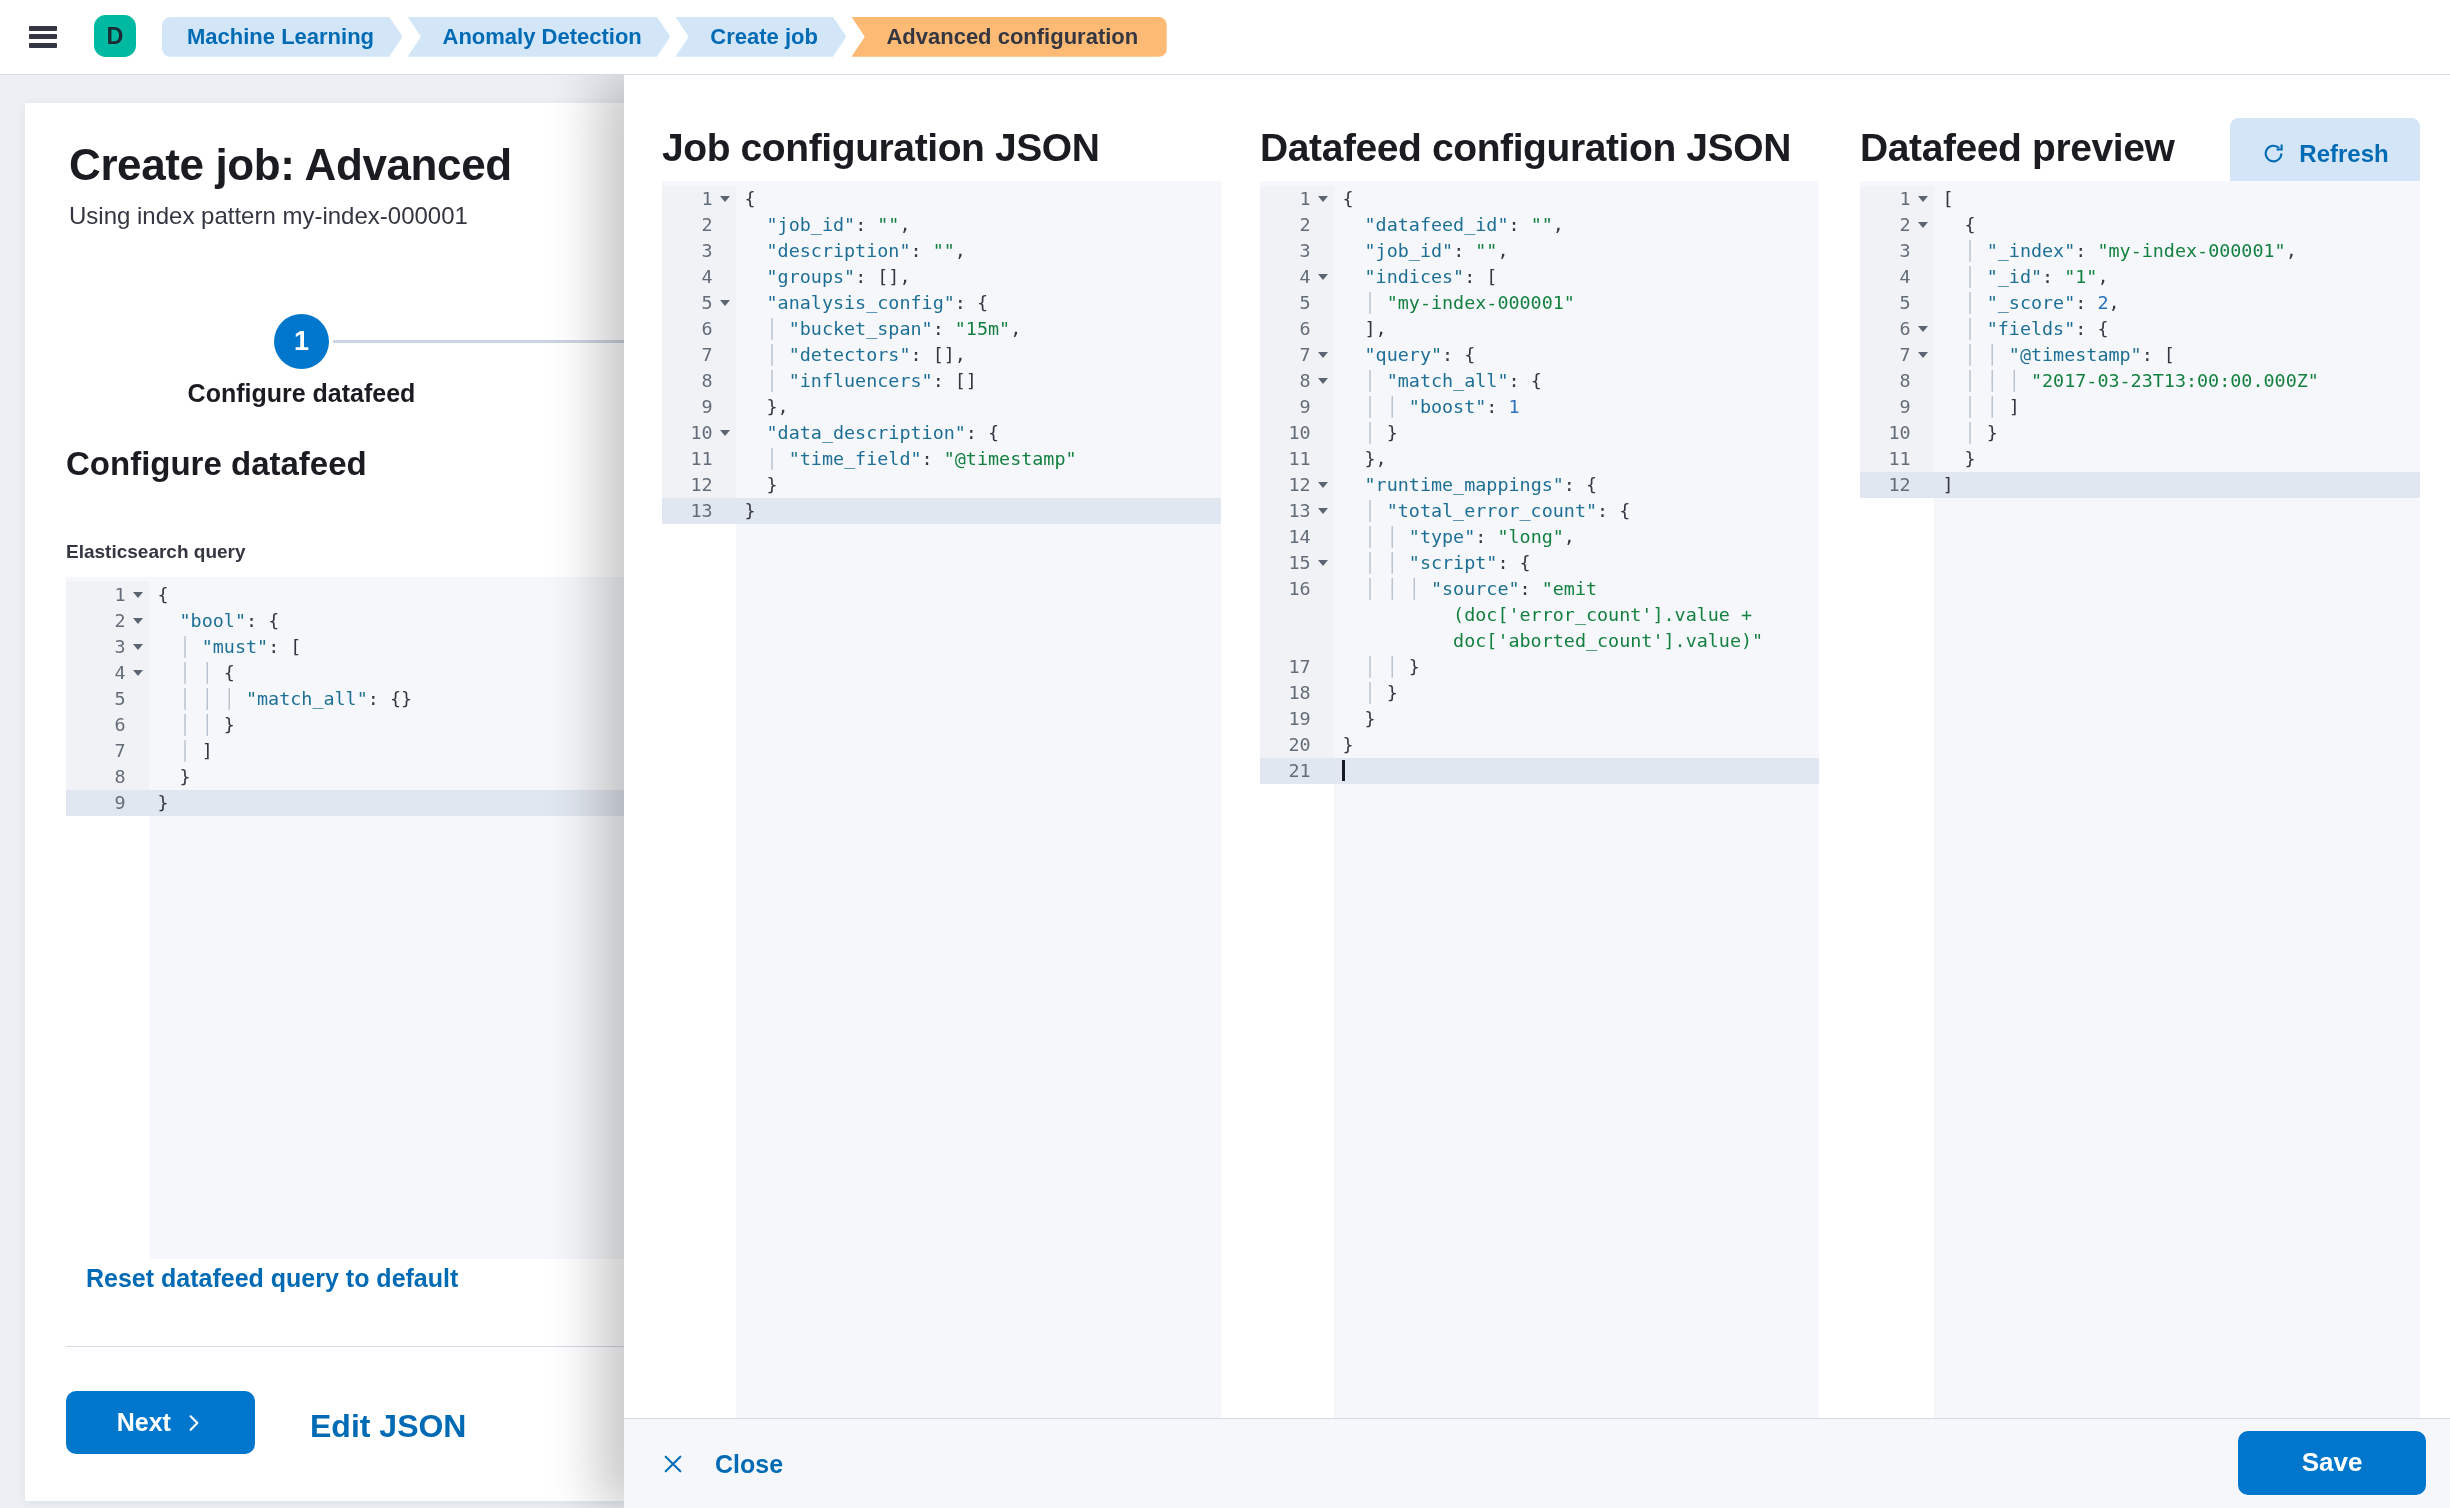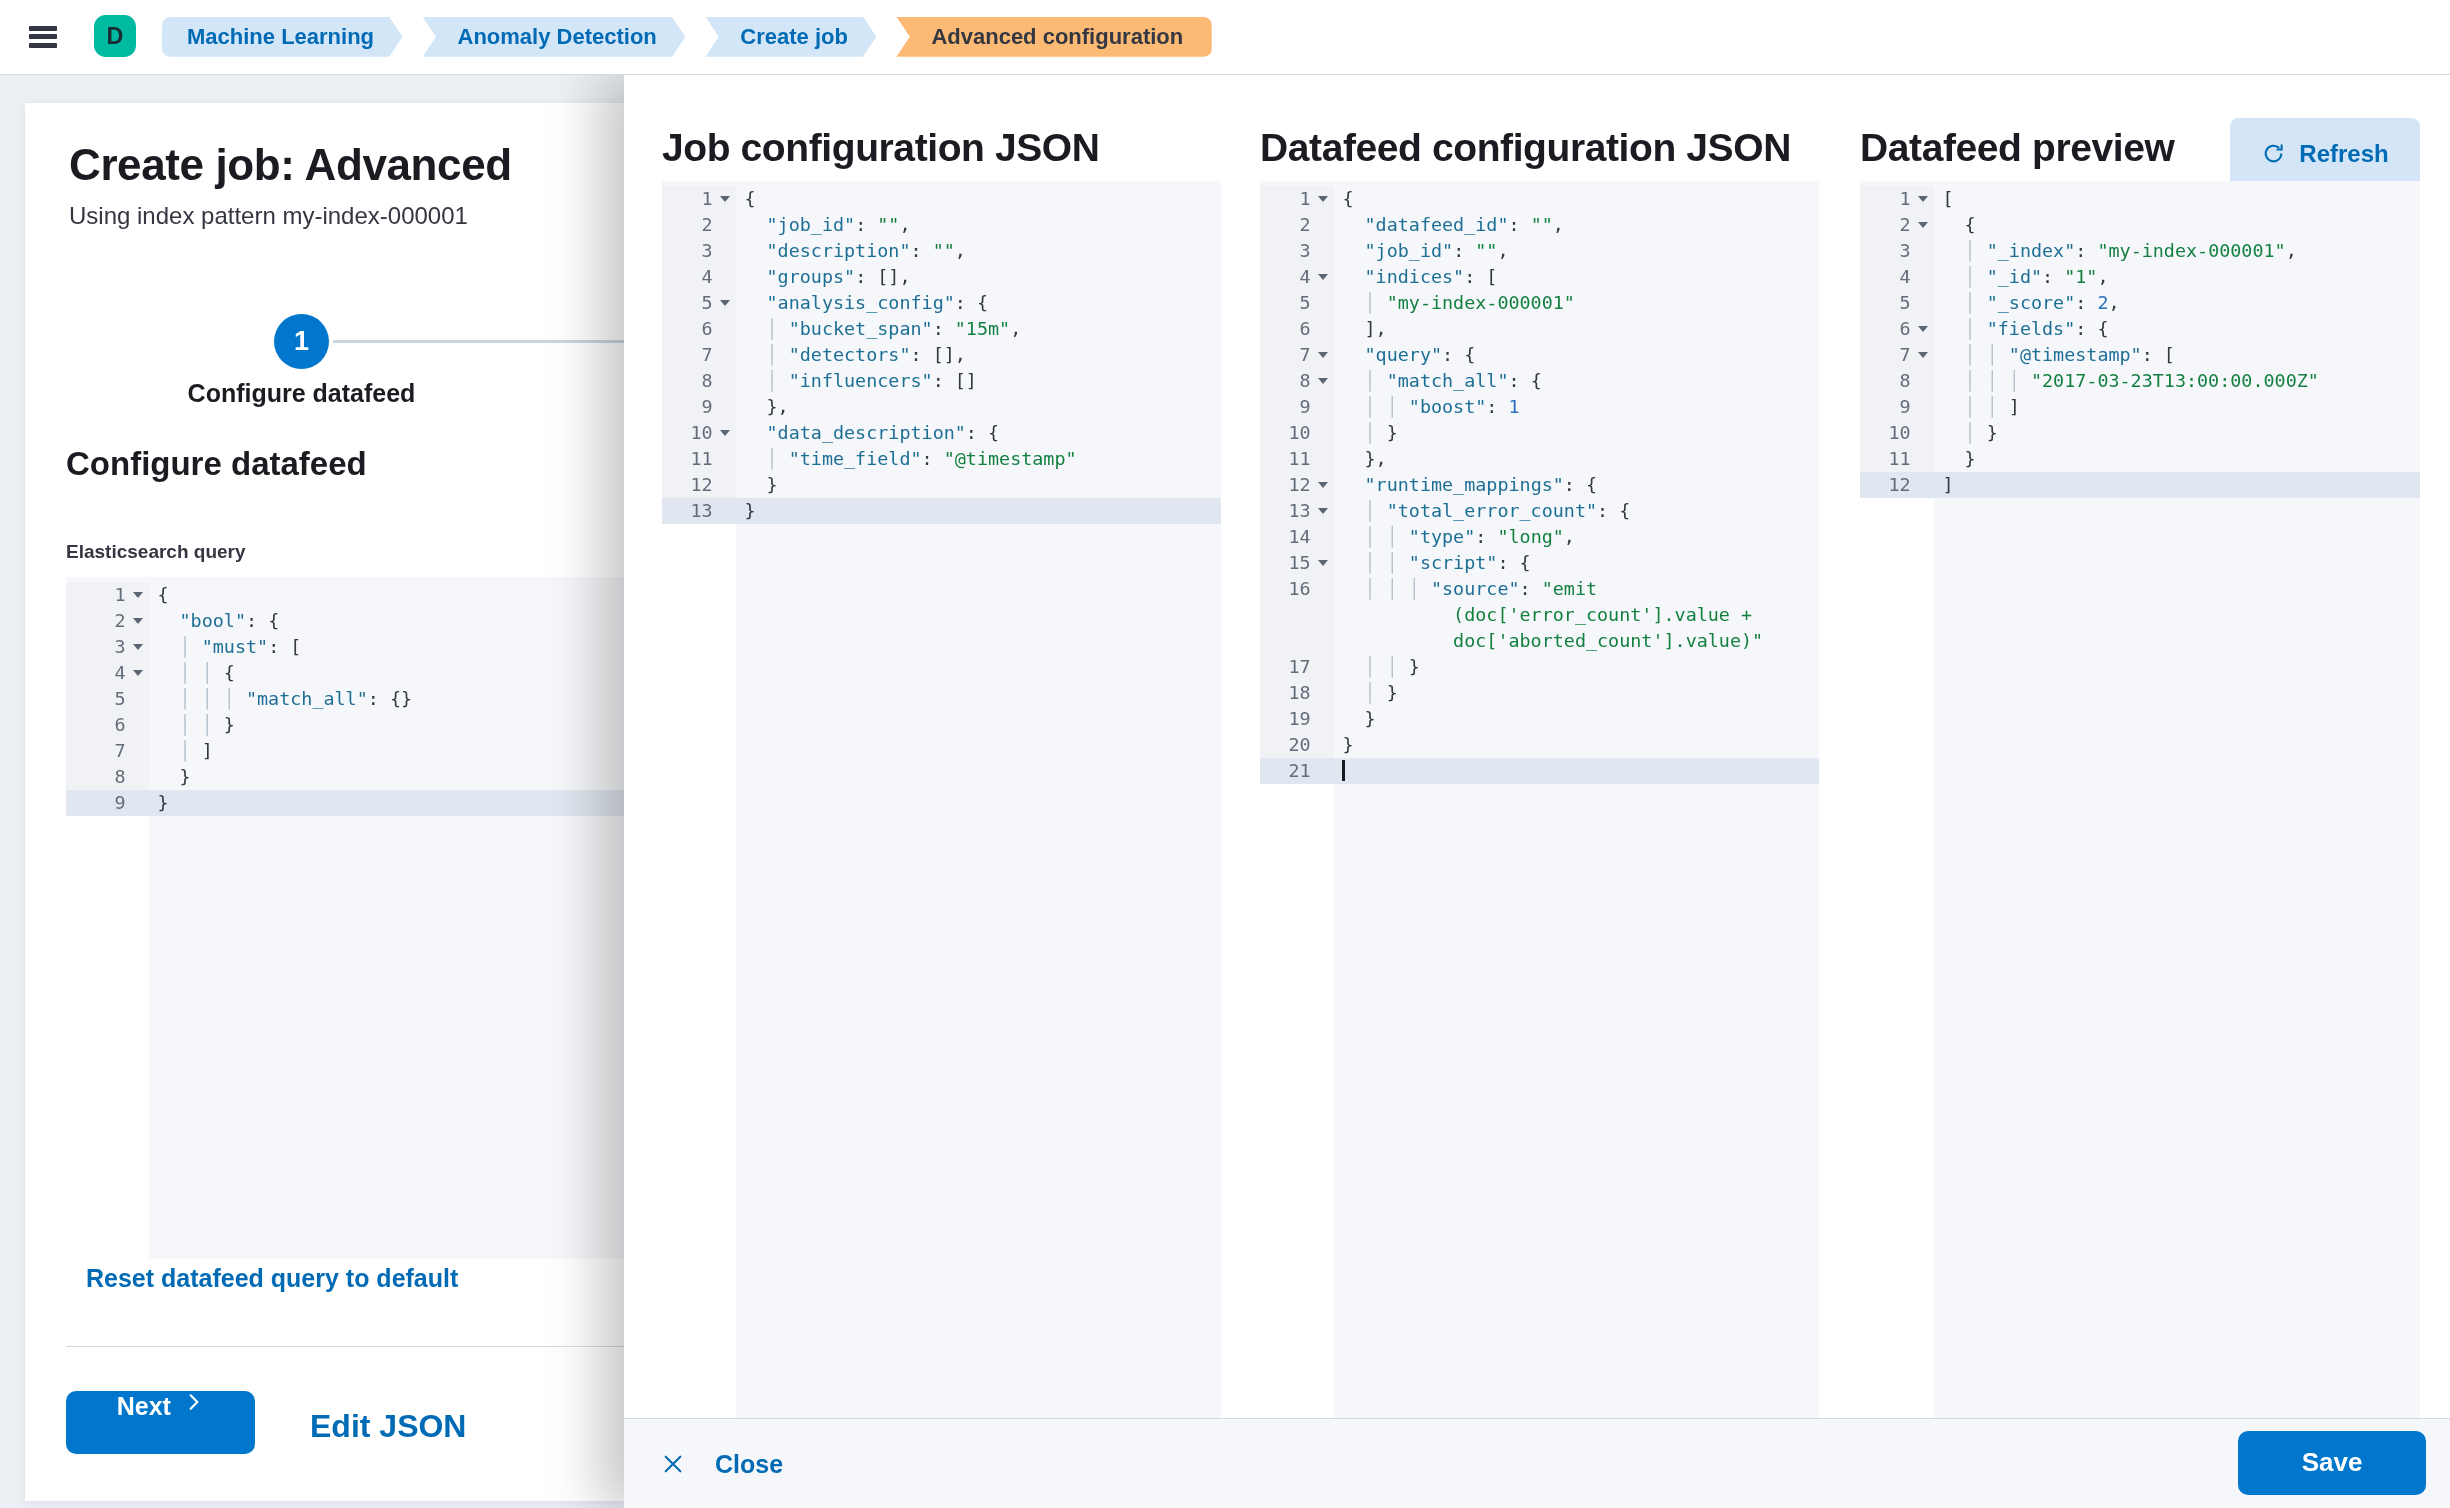--- a/index.html
+++ b/index.html
@@ -11,21 +11,21 @@
   }
   
   .topbar{position:absolute;left:0;top:0;width:2450px;height:74px;background:#fff;
     border-bottom:0.8px solid #d3dae6;z-index:40;}
   .hamburger{position:absolute;left:28.5px;top:18.4px;width:37px;height:37px;cursor:pointer;
     display:flex;flex-direction:column;justify-content:center;gap:3.3px;}
   .hamburger i{display:block;width:28.5px;height:5px;background:#343741;border-radius:0.8px;}
   .avatar{position:absolute;left:94px;top:15px;width:42px;height:42px;border-radius:11.7px;
     background:var(--accent_avatar,#00b9a1);display:flex;align-items:center;justify-content:center;
     font-size:23.4px;font-weight:700;color:#1a2b33;cursor:pointer;}
-  .breadcrumbs{position:absolute;left:162px;top:16.7px;display:flex;gap:20px;align-items:center;height:40px;}
+  .breadcrumbs{position:absolute;left:162px;top:16.7px;display:flex;gap:5px;align-items:center;height:40px;}
   .crumb{height:40px;display:flex;align-items:center;font-size:22px;font-weight:600;
     color:var(--link,#006bb4);background:#d2e6f8;padding:0 28.5px 0 25px;cursor:pointer;white-space:nowrap;}
   .crumb.first{border-radius:8.4px 0 0 8.4px;
     clip-path:polygon(0 0,calc(100% - 13.4px) 0,100% 50%,calc(100% - 13.4px) 100%,0 100%);}
   .crumb.mid{padding-left:35px;
     clip-path:polygon(0 0,calc(100% - 13.4px) 0,100% 50%,calc(100% - 13.4px) 100%,0 100%,13.4px 50%);}
   .crumb.last{background:#fdba74;color:#343741;border-radius:0 8.4px 8.4px 0;padding-left:35px;cursor:default;
     clip-path:polygon(0 0,100% 0,100% 100%,0 100%,13.4px 50%);}
   
   .panel{position:absolute;left:25px;top:103px;width:599px;height:1398px;background:#fff;
@@ -37,21 +37,21 @@
     background:var(--primary_button,#0077cc);color:#fff;font-size:27px;font-weight:600;
     display:flex;align-items:center;justify-content:center;cursor:pointer;}
   .step-label{position:absolute;left:126px;top:276px;width:301px;text-align:center;
     font-size:25px;font-weight:700;}
   .wz-h2{position:absolute;left:41px;top:342px;font-size:33px;font-weight:700;}
   .wz-form-label{position:absolute;left:41px;top:438px;font-size:19px;font-weight:700;color:#343741;}
   .reset-link{position:absolute;left:61px;top:1161px;font-size:25px;font-weight:600;
     color:var(--link,#006bb4);cursor:pointer;}
   .wz-divider{position:absolute;left:41px;top:1243px;width:558px;height:0.8px;background:#d3dae6;}
   .next-btn{position:absolute;left:41px;top:1288px;width:189px;height:63px;border-radius:10px;
-    background:var(--primary_button,#0077cc);color:#fff;display:flex;justify-content:center;
+    background:var(--primary_button,#0077cc);color:#fff;display:flex;align-items:center;justify-content:center;
     gap:13.4px;font-size:25px;font-weight:600;cursor:pointer;border:none;}
   .edit-json-link{position:absolute;left:285px;top:1305px;font-size:32px;font-weight:600;
     color:var(--link,#006bb4);cursor:pointer;}
   
   .flyout{position:absolute;left:624px;top:74px;width:1826px;height:1435px;background:#fff;
     box-shadow:-25px 0 50px rgba(0,0,0,.22);z-index:20;}
   .col-h2{position:absolute;top:52px;font-size:39px;font-weight:700;letter-spacing:-0.4px;}
   .h2-job{left:38px;}
   .h2-datafeed{left:636px;}
   .h2-preview{left:1236px;}

